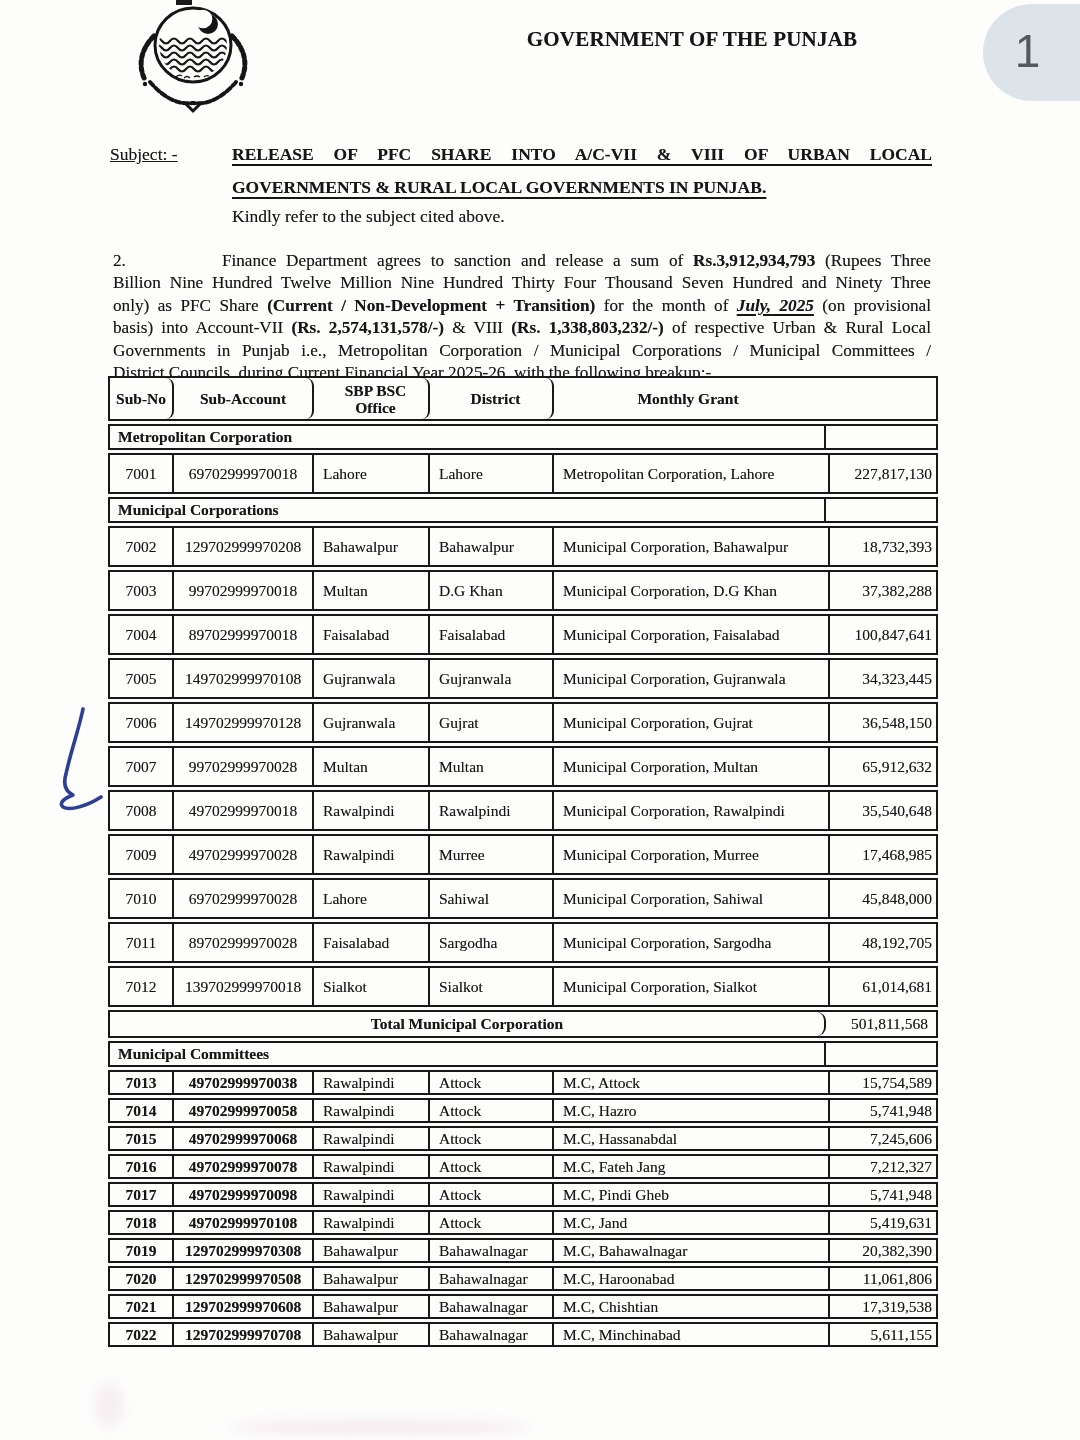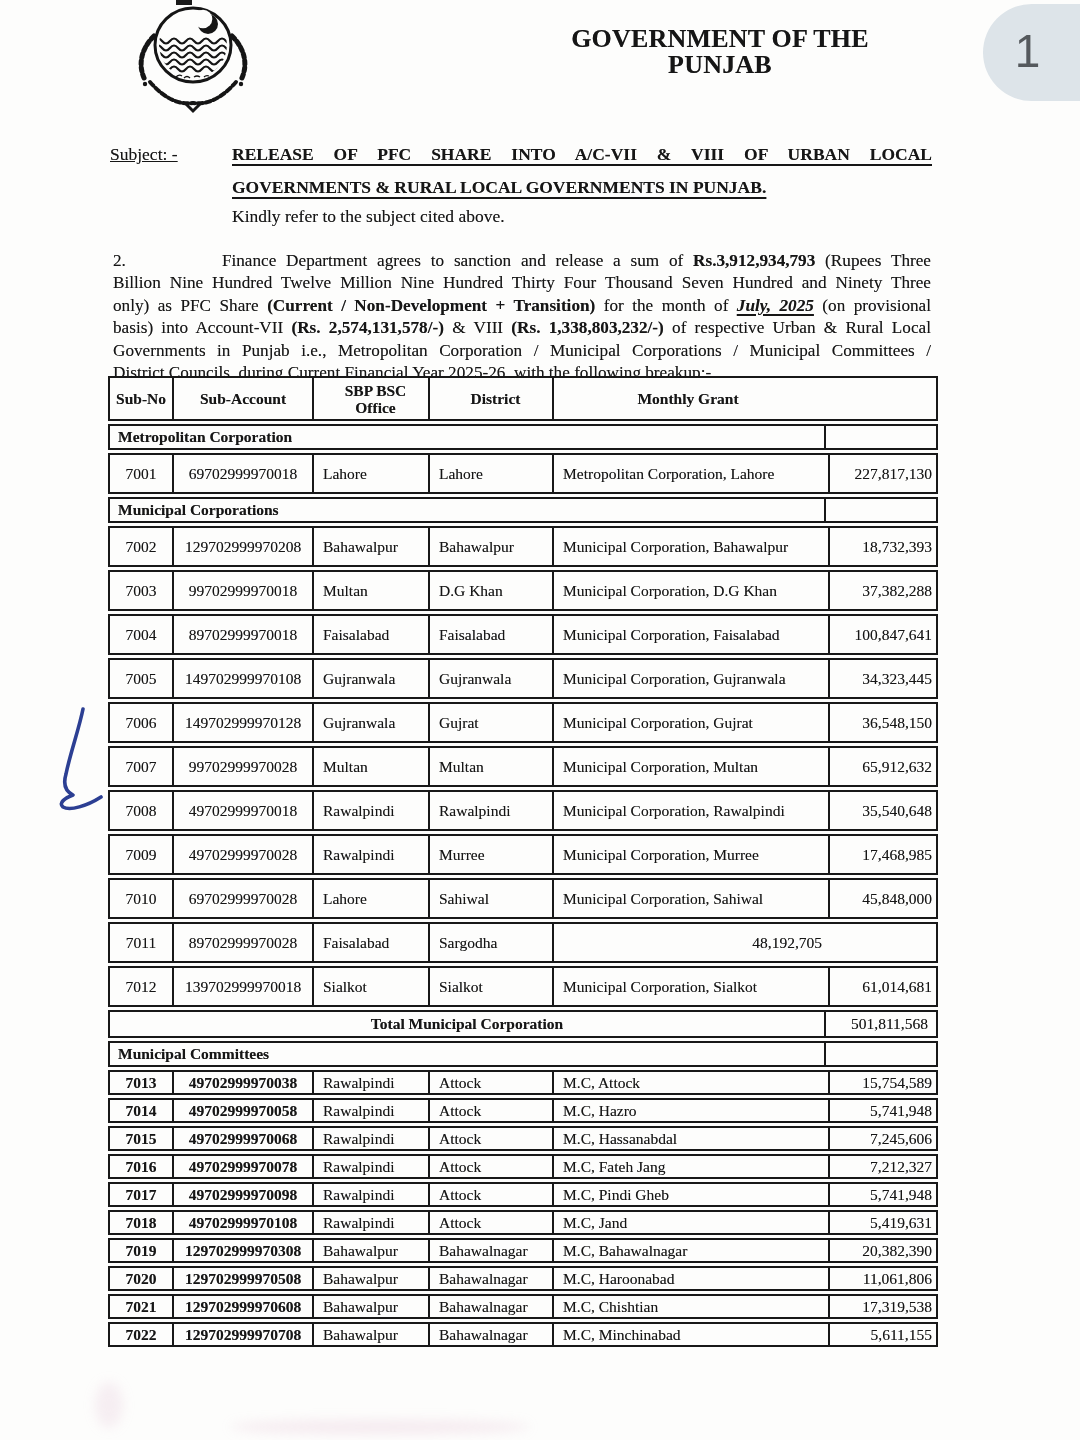--- a/index.html
+++ b/index.html
@@ -10,22 +10,22 @@
     color:#161616;
   }
   .sheet{
     position:absolute;inset:0;background:#fdfdfc;
     text-shadow:0 0 0.4px rgba(10,10,10,0.45);
   }
 
   
   .crest{position:absolute;left:118px;top:0;}
   .hdr{
-    position:absolute;left:520px;top:26px;width:400px;text-align:center;
-    font-weight:bold;font-size:26px;line-height:26px;letter-spacing:0.2px;
+    position:absolute;left:492px;top:26px;width:400px;text-align:center;
+    font-weight:bold;font-size:21px;line-height:26px;letter-spacing:0.2px;
   }
   .page-badge{
     position:absolute;top:4px;right:0;width:97px;height:97px;
     background:#dde4e9;border-radius:50px 0 0 50px;text-shadow:none;
   }
   .page-badge span{
     position:absolute;left:0;right:8px;top:20px;text-align:center;
     font-family:"Liberation Sans",sans-serif;font-size:46px;font-weight:400;color:#55595d;
   }
 
@@ -59,22 +59,22 @@
   .trow.section,.trow.total{grid-template-columns:716px 110px;}
   .trow > div{
     display:flex;align-items:center;box-sizing:border-box;
     border-right:2px solid #181818;overflow:hidden;white-space:nowrap;
   }
   .trow > div:last-child{border-right:none;}
   .h-head > div{height:41px;}
   .h-sec  > div{height:22px;}
   .h-tall > div{height:37px;}
   .h-short> div{height:21px;}
-  .h-total> div{height:24px;}
-  .trow.head > div{font-weight:bold;justify-content:center;text-align:center;line-height:17px;white-space:normal;}
+  .h-total> div{height:24px;border-radius:9px;}
+  .trow.head > div{font-weight:bold;justify-content:center;text-align:center;line-height:17px;white-space:normal;border-radius:8px;}
   .c0,.c1{justify-content:center;}
   .c2,.c3,.c4{padding-left:9px;}
   .c5{justify-content:flex-end;padding-right:8px;}
   .trow.data.h-short .c0,.trow.data.h-short .c1{font-weight:bold;}
   .trow.section .label{font-weight:bold;padding-left:8px;}
   .trow.total .label{font-weight:bold;justify-content:center;}
   .trow.total .value{justify-content:flex-end;padding-right:8px;}
 
   
   .handmark{position:absolute;left:50px;top:702px;}
@@ -239,20 +239,21 @@
         <div class="c2">Lahore</div>
         <div class="c3">Sahiwal</div>
         <div class="c4">Municipal Corporation, Sahiwal</div>
         <div class="c5">45,848,000</div>
       </div>
       <div class="trow data h-tall">
         <div class="c0">7011</div>
         <div class="c1">89702999970028</div>
         <div class="c2">Faisalabad</div>
         <div class="c3">Sargodha</div>
+        <div class="c4">Municipal Corporation, Sargodha</div>
         <div class="c5">48,192,705</div>
       </div>
       <div class="trow data h-tall">
         <div class="c0">7012</div>
         <div class="c1">139702999970018</div>
         <div class="c2">Sialkot</div>
         <div class="c3">Sialkot</div>
         <div class="c4">Municipal Corporation, Sialkot</div>
         <div class="c5">61,014,681</div>
       </div>

